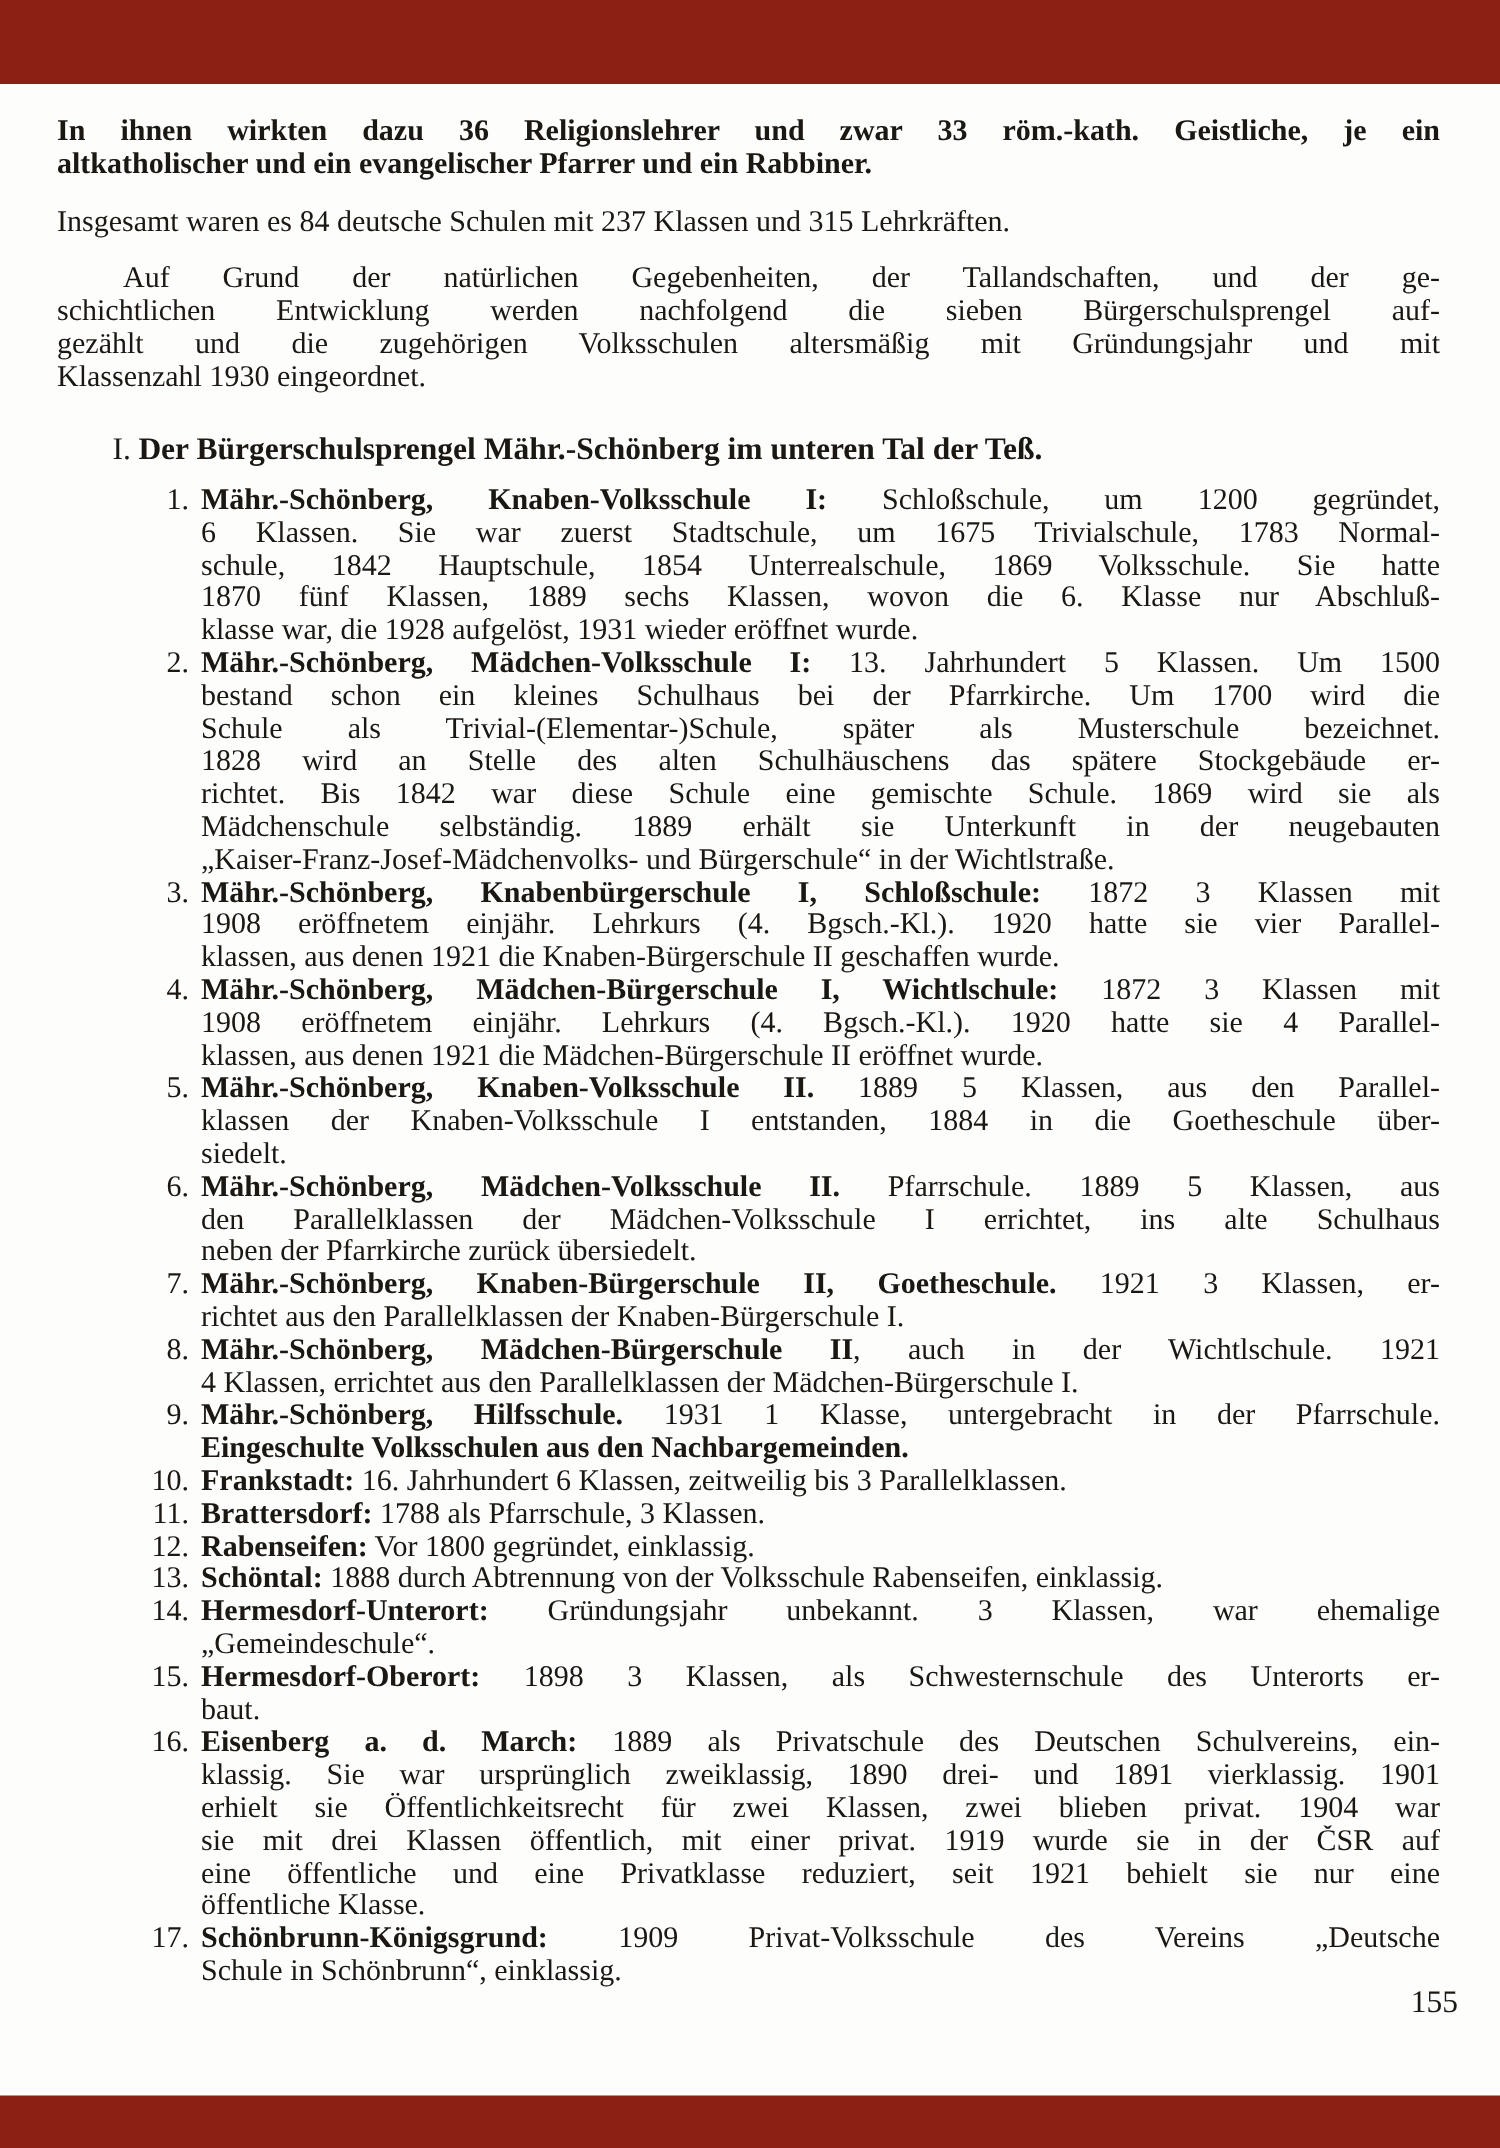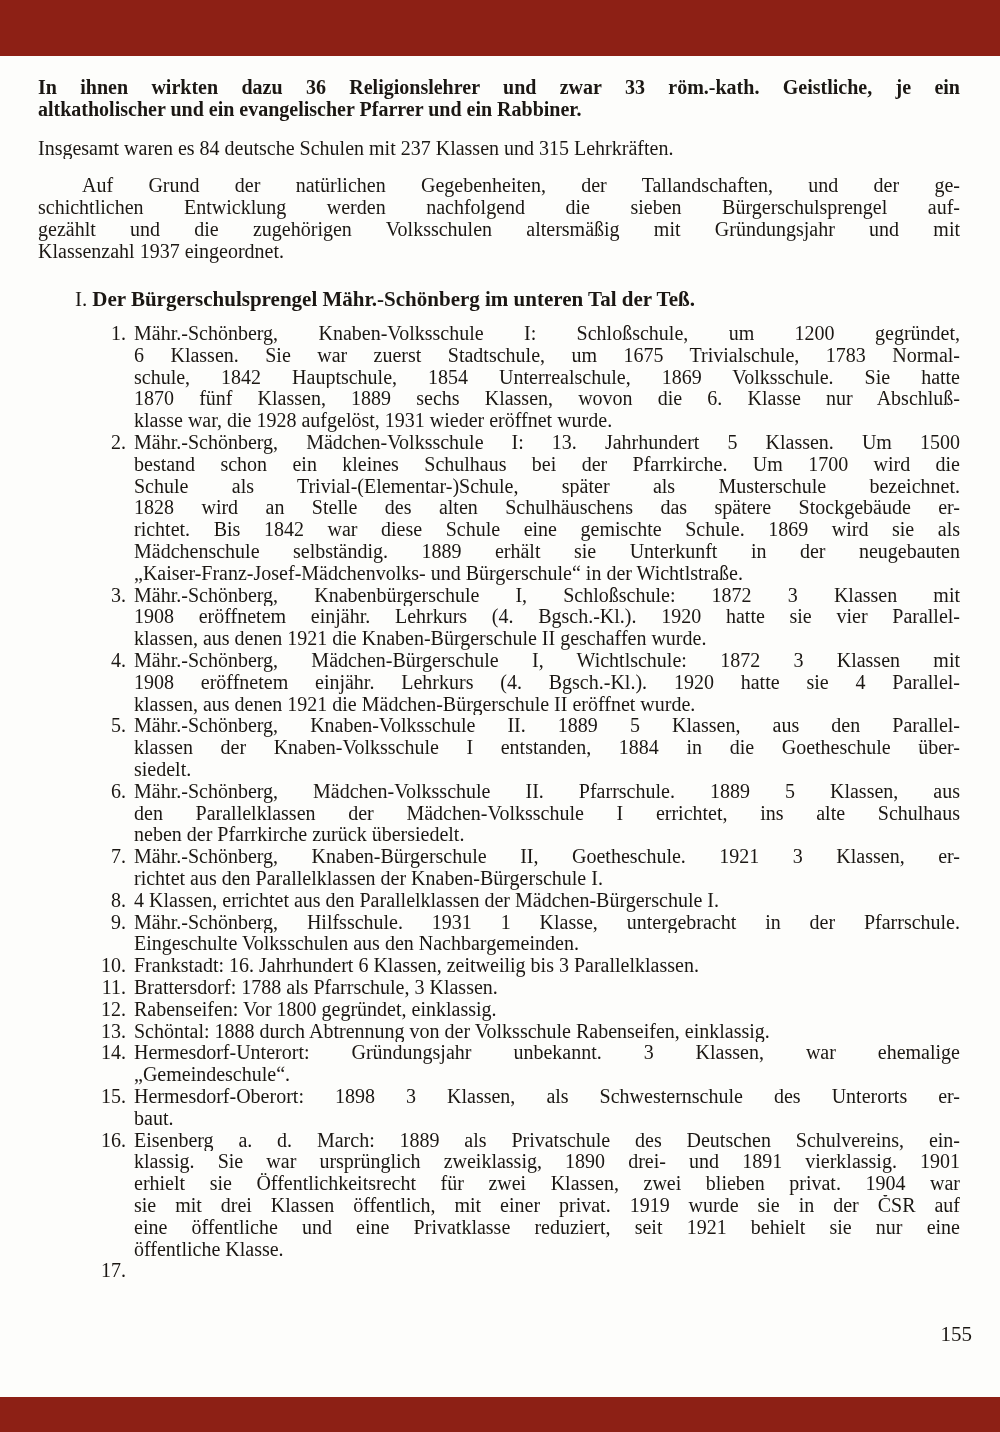--- a/index.html
+++ b/index.html
@@ -28,21 +28,21 @@
   #heading{
     margin-top:24px;padding-left:37px;
     font-size:21px;line-height:24px;font-weight:700;
   }
   #heading .numeral{font-weight:400;padding-right:5px;}
 
   #list{margin:12.5px 0 0 0;padding:0;list-style:none;}
   #list li{position:relative;}
   .num{position:absolute;left:46px;top:0;width:42px;text-align:right;}
   .itext{margin-left:96px;}
-  .b{font-weight:400;}
+  .b{font-weight:700;}
 
   #pageno{
     position:absolute;right:28px;top:1322px;
     font-size:21px;line-height:24px;font-weight:400;
   }
 </style>
 </head>
 <body>
 
 <div class="redbar" id="bar-top"></div>
@@ -53,21 +53,21 @@
         <div class="line jl">In ihnen wirkten dazu 36 Religionslehrer und zwar 33 röm.-kath. Geistliche, je ein</div>
         <div class="line">altkatholischer und ein evangelischer Pfarrer und ein Rabbiner.</div>
       </div>
       <div class="para para2">
         <div class="line">Insgesamt waren es 84 deutsche Schulen mit 237 Klassen und 315 Lehrkräften.</div>
       </div>
       <div class="para para3 indent">
         <div class="line jl">Auf Grund der natürlichen Gegebenheiten, der Tallandschaften, und der ge-</div>
         <div class="line jl">schichtlichen Entwicklung werden nachfolgend die sieben Bürgerschulsprengel auf-</div>
         <div class="line jl">gezählt und die zugehörigen Volksschulen altersmäßig mit Gründungsjahr und mit</div>
-        <div class="line">Klassenzahl 1937 eingeordnet.</div>
+        <div class="line">Klassenzahl 1930 eingeordnet.</div>
       </div>
     </div>
 
   <div id="heading"><span class="numeral">I.</span><span>Der Bürgerschulsprengel Mähr.-Schönberg im unteren Tal der Teß.</span></div>
 
   <ol id="list">
       <li>
         <span class="num">1.</span>
         <div class="itext">
           <div class="line jl"><span class="b">Mähr.-Schönberg, Knaben-Volksschule I:</span><span> Schloßschule, um 1200 gegründet,</span></div>
@@ -124,20 +124,21 @@
       <li>
         <span class="num">7.</span>
         <div class="itext">
           <div class="line jl"><span class="b">Mähr.-Schönberg, Knaben-Bürgerschule II, Goetheschule.</span><span> 1921 3 Klassen, er-</span></div>
           <div class="line"><span>richtet aus den Parallelklassen der Knaben-Bürgerschule I.</span></div>
         </div>
       </li>
       <li>
         <span class="num">8.</span>
         <div class="itext">
+          <div class="line jl"><span class="b">Mähr.-Schönberg, Mädchen-Bürgerschule II</span><span>, auch in der Wichtlschule. 1921</span></div>
           <div class="line"><span>4 Klassen, errichtet aus den Parallelklassen der Mädchen-Bürgerschule I.</span></div>
         </div>
       </li>
       <li>
         <span class="num">9.</span>
         <div class="itext">
           <div class="line jl"><span class="b">Mähr.-Schönberg, Hilfsschule.</span><span> 1931 1 Klasse, untergebracht in der Pfarrschule.</span></div>
           <div class="line"><span class="b">Eingeschulte Volksschulen aus den Nachbargemeinden.</span></div>
         </div>
       </li>
@@ -185,19 +186,23 @@
           <div class="line jl"><span class="b">Eisenberg a. d. March:</span><span> 1889 als Privatschule des Deutschen Schulvereins, ein-</span></div>
           <div class="line jl"><span>klassig. Sie war ursprünglich zweiklassig, 1890 drei- und 1891 vierklassig. 1901</span></div>
           <div class="line jl"><span>erhielt sie Öffentlichkeitsrecht für zwei Klassen, zwei blieben privat. 1904 war</span></div>
           <div class="line jl"><span>sie mit drei Klassen öffentlich, mit einer privat. 1919 wurde sie in der ČSR auf</span></div>
           <div class="line jl"><span>eine öffentliche und eine Privatklasse reduziert, seit 1921 behielt sie nur eine</span></div>
           <div class="line"><span>öffentliche Klasse.</span></div>
         </div>
       </li>
       <li>
         <span class="num">17.</span>
+        <div class="itext">
+          <div class="line jl"><span class="b">Schönbrunn-Königsgrund:</span><span> 1909 Privat-Volksschule des Vereins „Deutsche</span></div>
+          <div class="line"><span>Schule in Schönbrunn“, einklassig.</span></div>
+        </div>
       </li>
     </ol>
 </div>
 
 <div id="pageno">155</div>
 
 <div class="redbar" id="bar-bottom"></div>
 
 </body></html>

